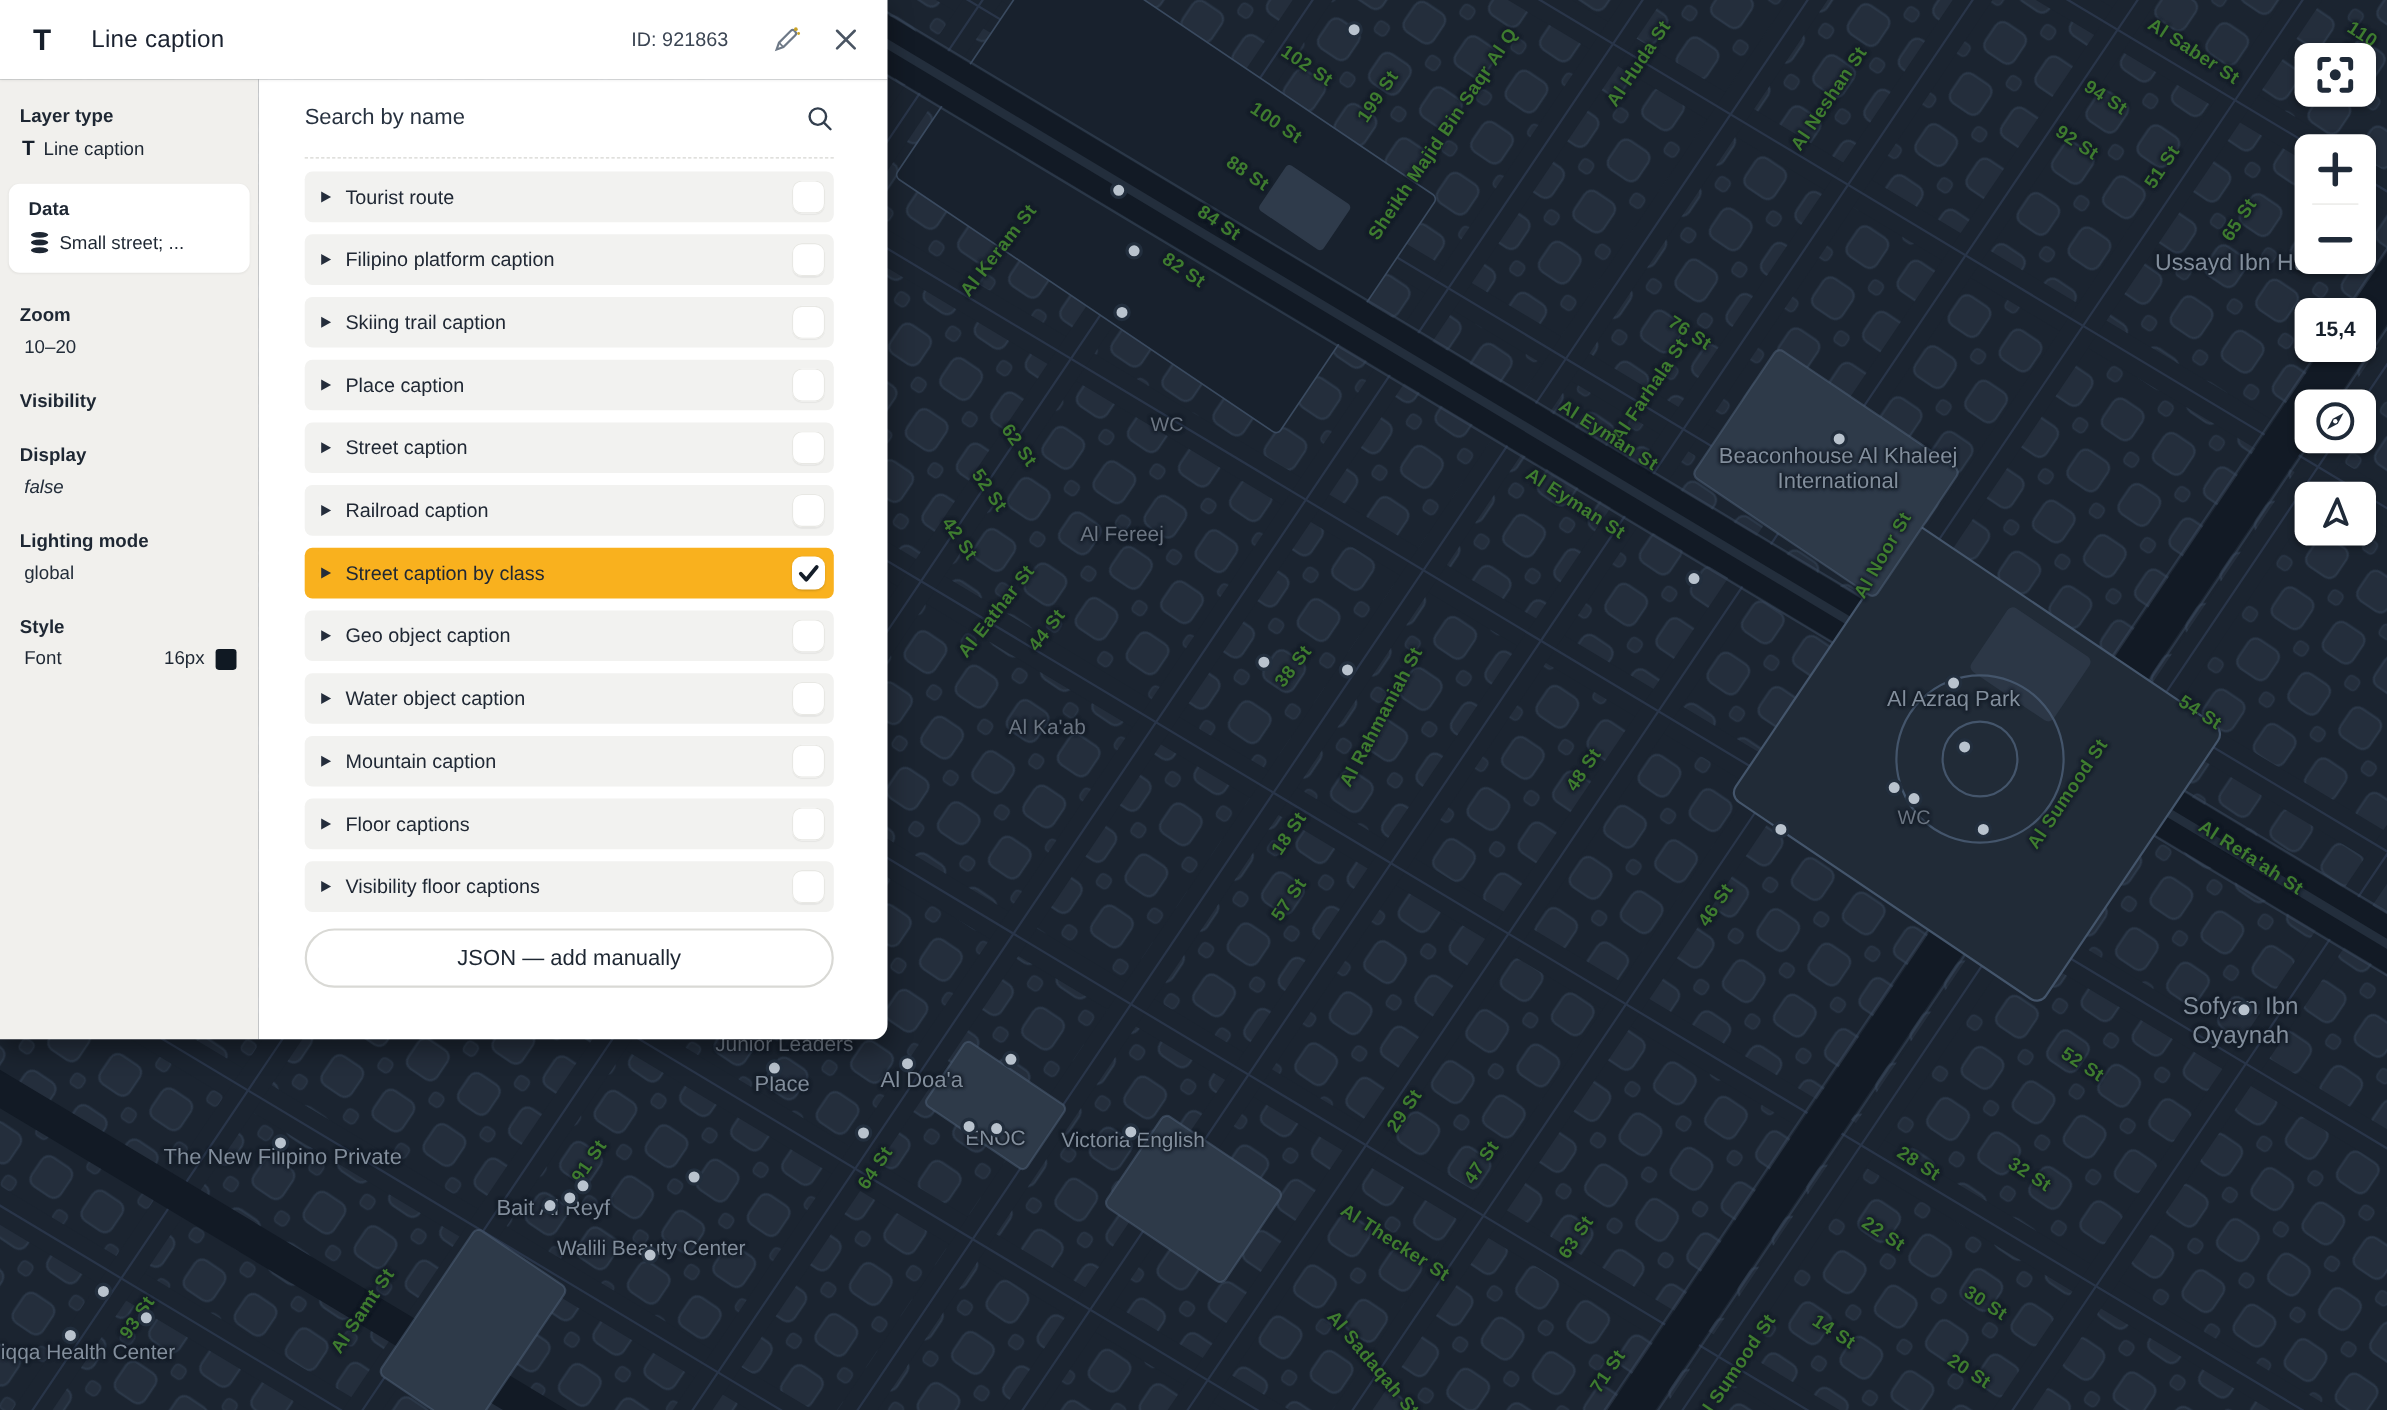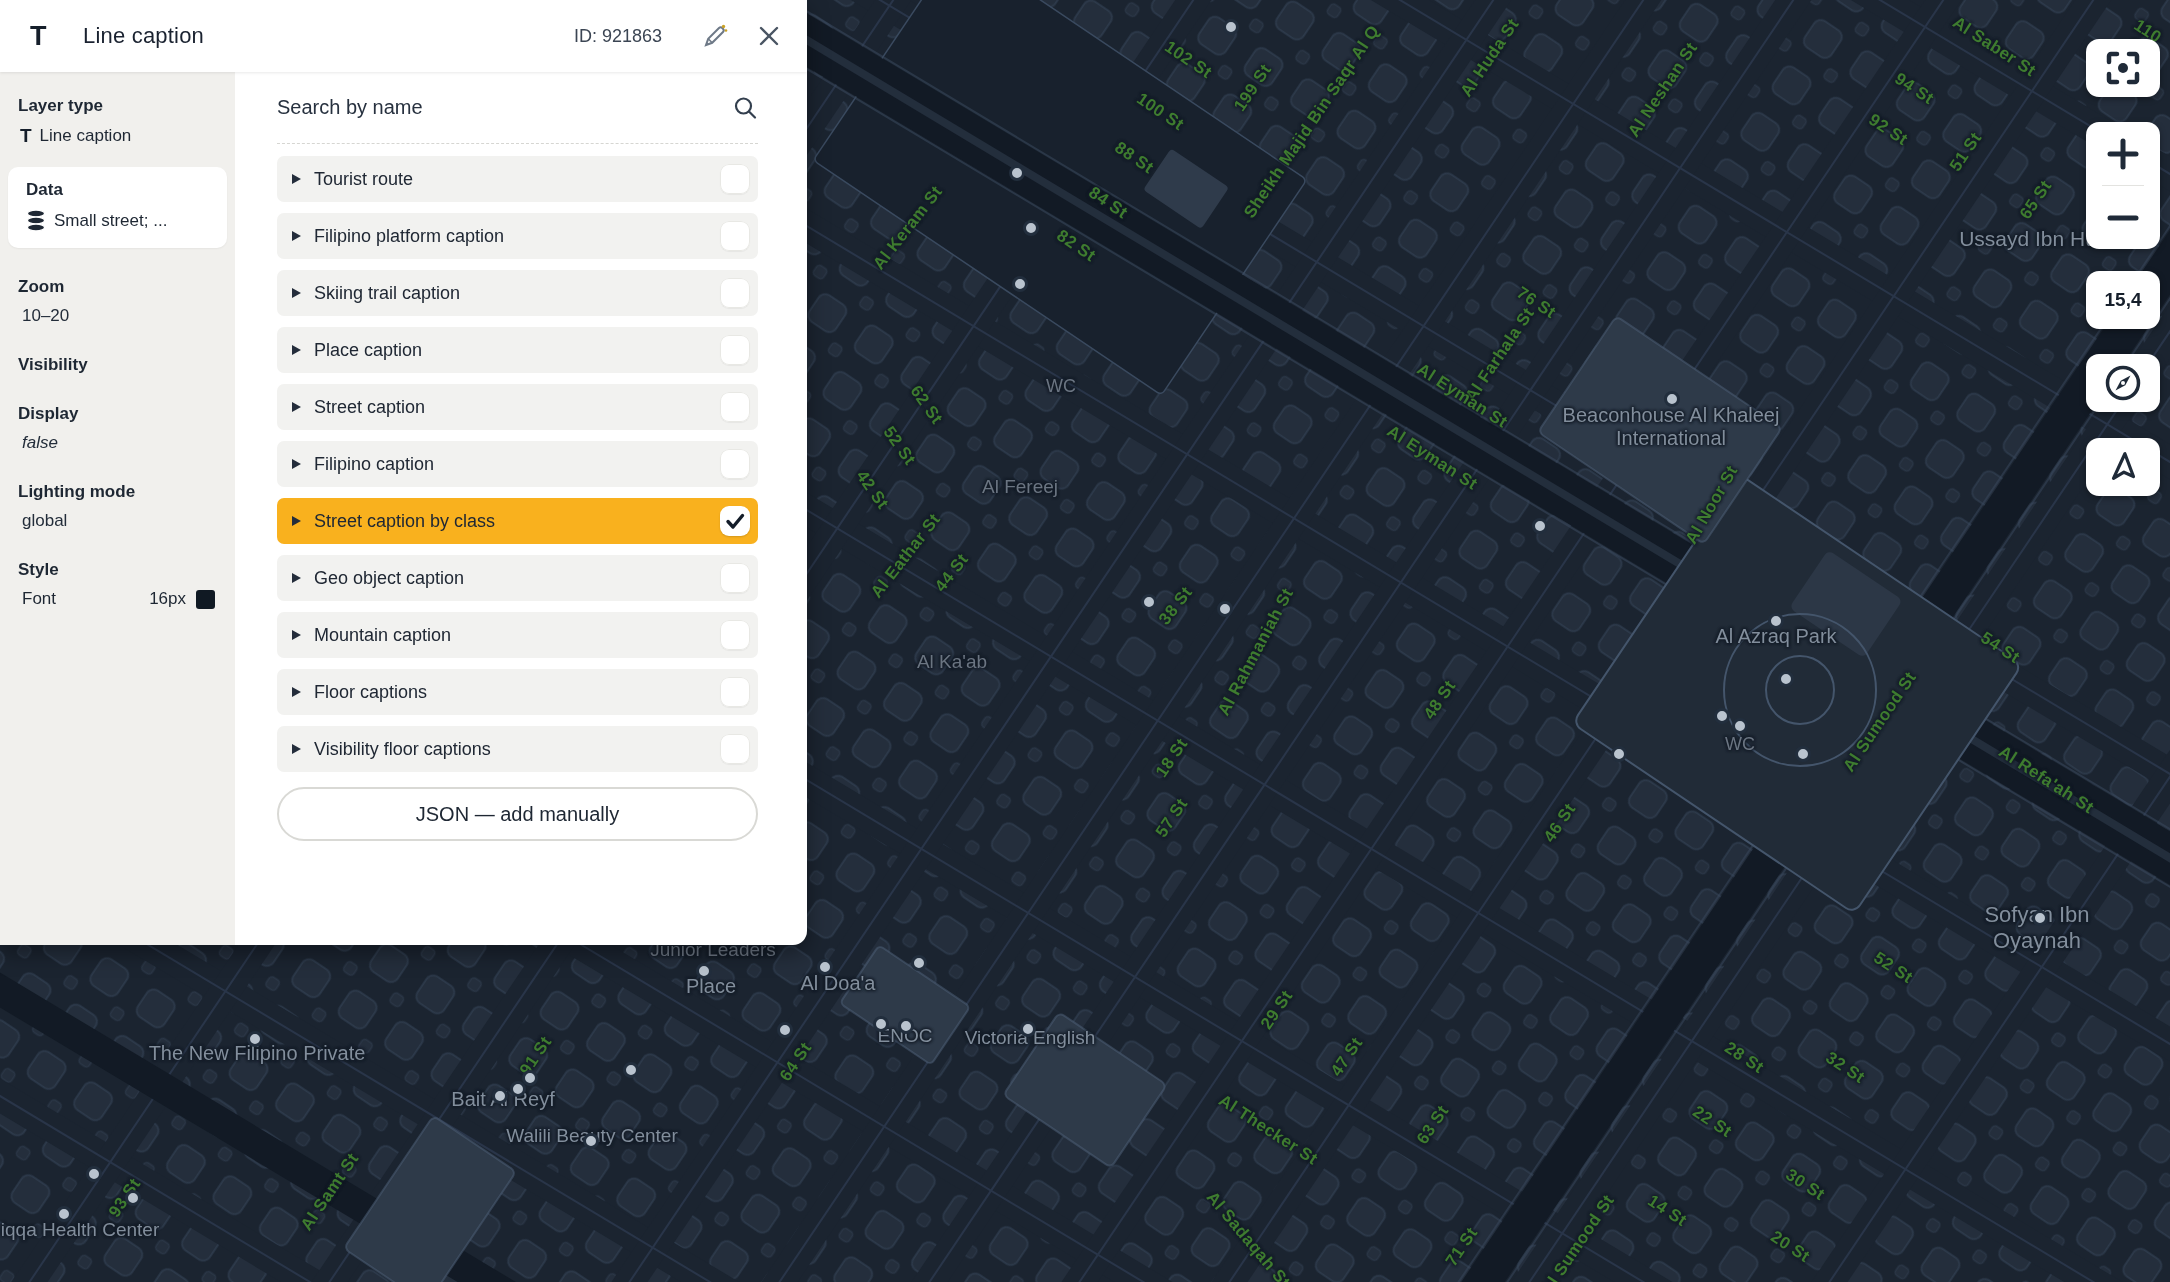--- a/index.html
+++ b/index.html
@@ -436,39 +436,44 @@
               <span class="rlbl">Place caption</span>
               <span class="cb"></span>
             </div>
             <div class="row">
               <span class="tri"></span>
               <span class="rlbl">Street caption</span>
               <span class="cb"></span>
             </div>
             <div class="row">
               <span class="tri"></span>
-              <span class="rlbl">Filipino caption</span>
+              <span class="rlbl">Railroad caption</span>
               <span class="cb"></span>
             </div>
             <div class="row selected">
               <span class="tri"></span>
               <span class="rlbl">Street caption by class</span>
               <span class="cb">
                 <svg width="30" height="30" viewBox="0 0 30 30">
                   <path d="M8 15.5 L13 21 L22.5 9.5" stroke="#141D29" stroke-width="3.4" fill="none" stroke-linecap="round" stroke-linejoin="round"></path>
                 </svg>
               </span>
             </div>
             <div class="row">
               <span class="tri"></span>
               <span class="rlbl">Geo object caption</span>
               <span class="cb"></span>
             </div>
             <div class="row">
               <span class="tri"></span>
+              <span class="rlbl">Water object caption</span>
+              <span class="cb"></span>
+            </div>
+            <div class="row">
+              <span class="tri"></span>
               <span class="rlbl">Mountain caption</span>
               <span class="cb"></span>
             </div>
             <div class="row">
               <span class="tri"></span>
               <span class="rlbl">Floor captions</span>
               <span class="cb"></span>
             </div>
             <div class="row">
               <span class="tri"></span>

